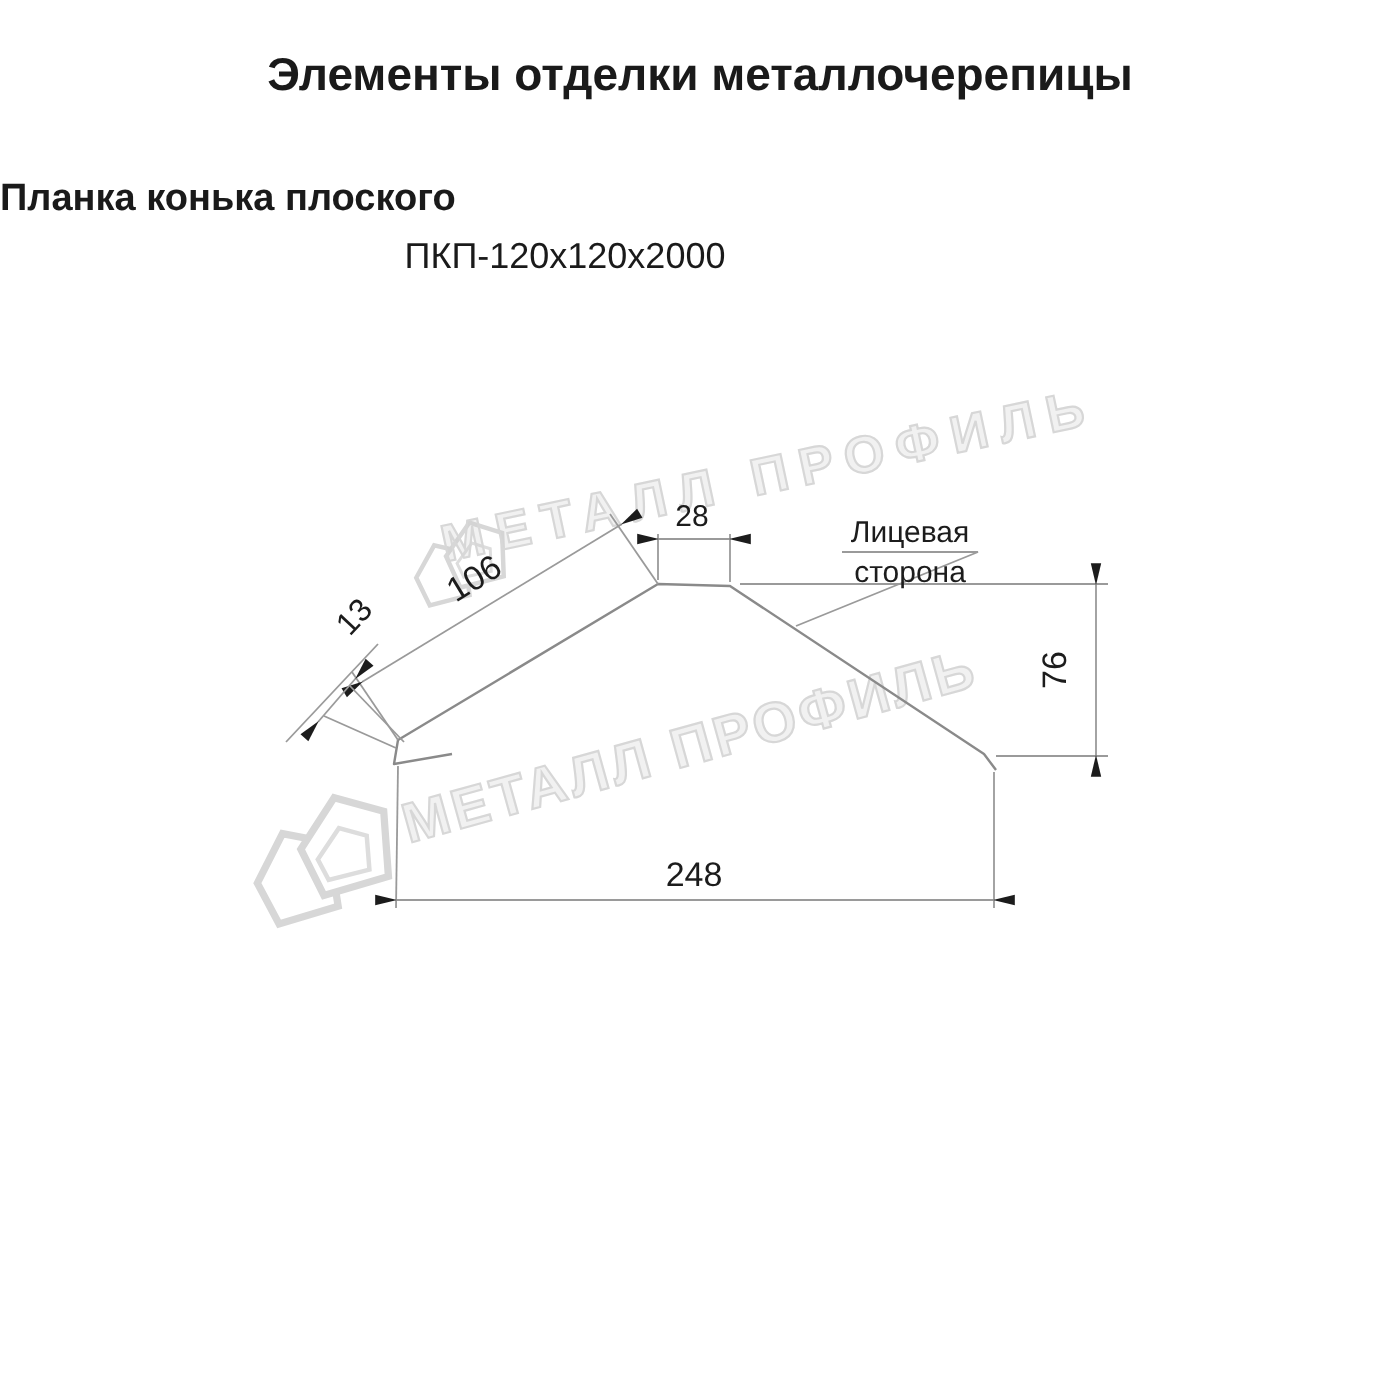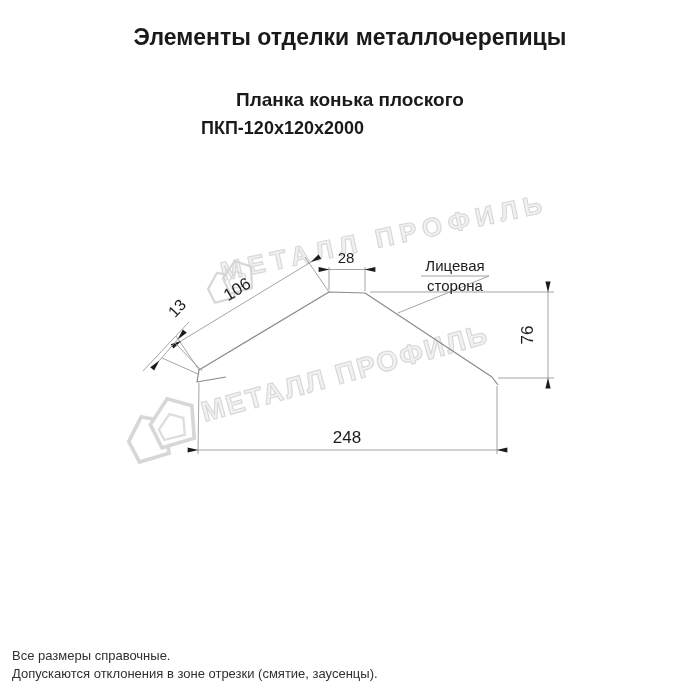--- a/index.html
+++ b/index.html
@@ -5,26 +5,26 @@
   html,body{margin:0;padding:0;background:#ffffff;}
   .canvas{
     position:relative;width:700px;height:700px;background:#ffffff;
     overflow:hidden;font-family:"Liberation Sans",sans-serif;border-radius:18px;
   }
   .page-title{
     position:absolute;left:0;top:24px;width:700px;text-align:center;
     font-size:23px;font-weight:bold;color:#1a1a1a;
   }
   .product-name{
-    position:absolute;left:0;top:89px;width:700px;text-align:center;
+    position:absolute;left:0;top:89px;width:700px;text-align:left;
     font-size:19px;font-weight:bold;color:#1a1a1a;
   }
   .product-code{
     position:absolute;left:0;top:118px;width:565px;text-align:center;
-    font-size:18px;font-weight:bold;color:#1a1a1a;
+    font-size:18px;font-weight:normal;color:#1a1a1a;
   }
   .wm-text{
     position:absolute;white-space:nowrap;font-weight:bold;
     color:rgba(205,205,205,0.28);
     -webkit-text-stroke:1.1px #d7d7d7;
     letter-spacing:6px;
   }
   .wm-text.top{left:221px;top:257px;font-size:26px;transform:rotate(-12deg);transform-origin:left center;}
   .wm-text.bottom{left:202px;top:397px;font-size:28px;letter-spacing:2px;transform:rotate(-15.5deg);transform-origin:left center;}
   .wm-logo{position:absolute;}
@@ -100,18 +100,14 @@
       <line x1="497" y1="386" x2="497" y2="454"></line>
       <line x1="198" y1="450" x2="497" y2="450" marker-start="url(#arr)" marker-end="url(#arr)"></line>
     </g>
     <text x="347" y="443" text-anchor="middle" font-size="17">248</text>
 
     <polyline points="421,276 489,276 398,313" fill="none" stroke="#9a9a9a" stroke-width="0.9"></polyline>
     <text x="455" y="271" text-anchor="middle" font-size="15">Лицевая</text>
     <text x="455" y="291" text-anchor="middle" font-size="15">сторона</text>
   </svg>
 
-  <div class="notes">
-    <div>Все размеры справочные.</div>
-    <div>Допускаются отклонения в зоне отрезки (смятие, заусенцы).</div>
-  </div>
 
 </div>
 
 </body></html>

